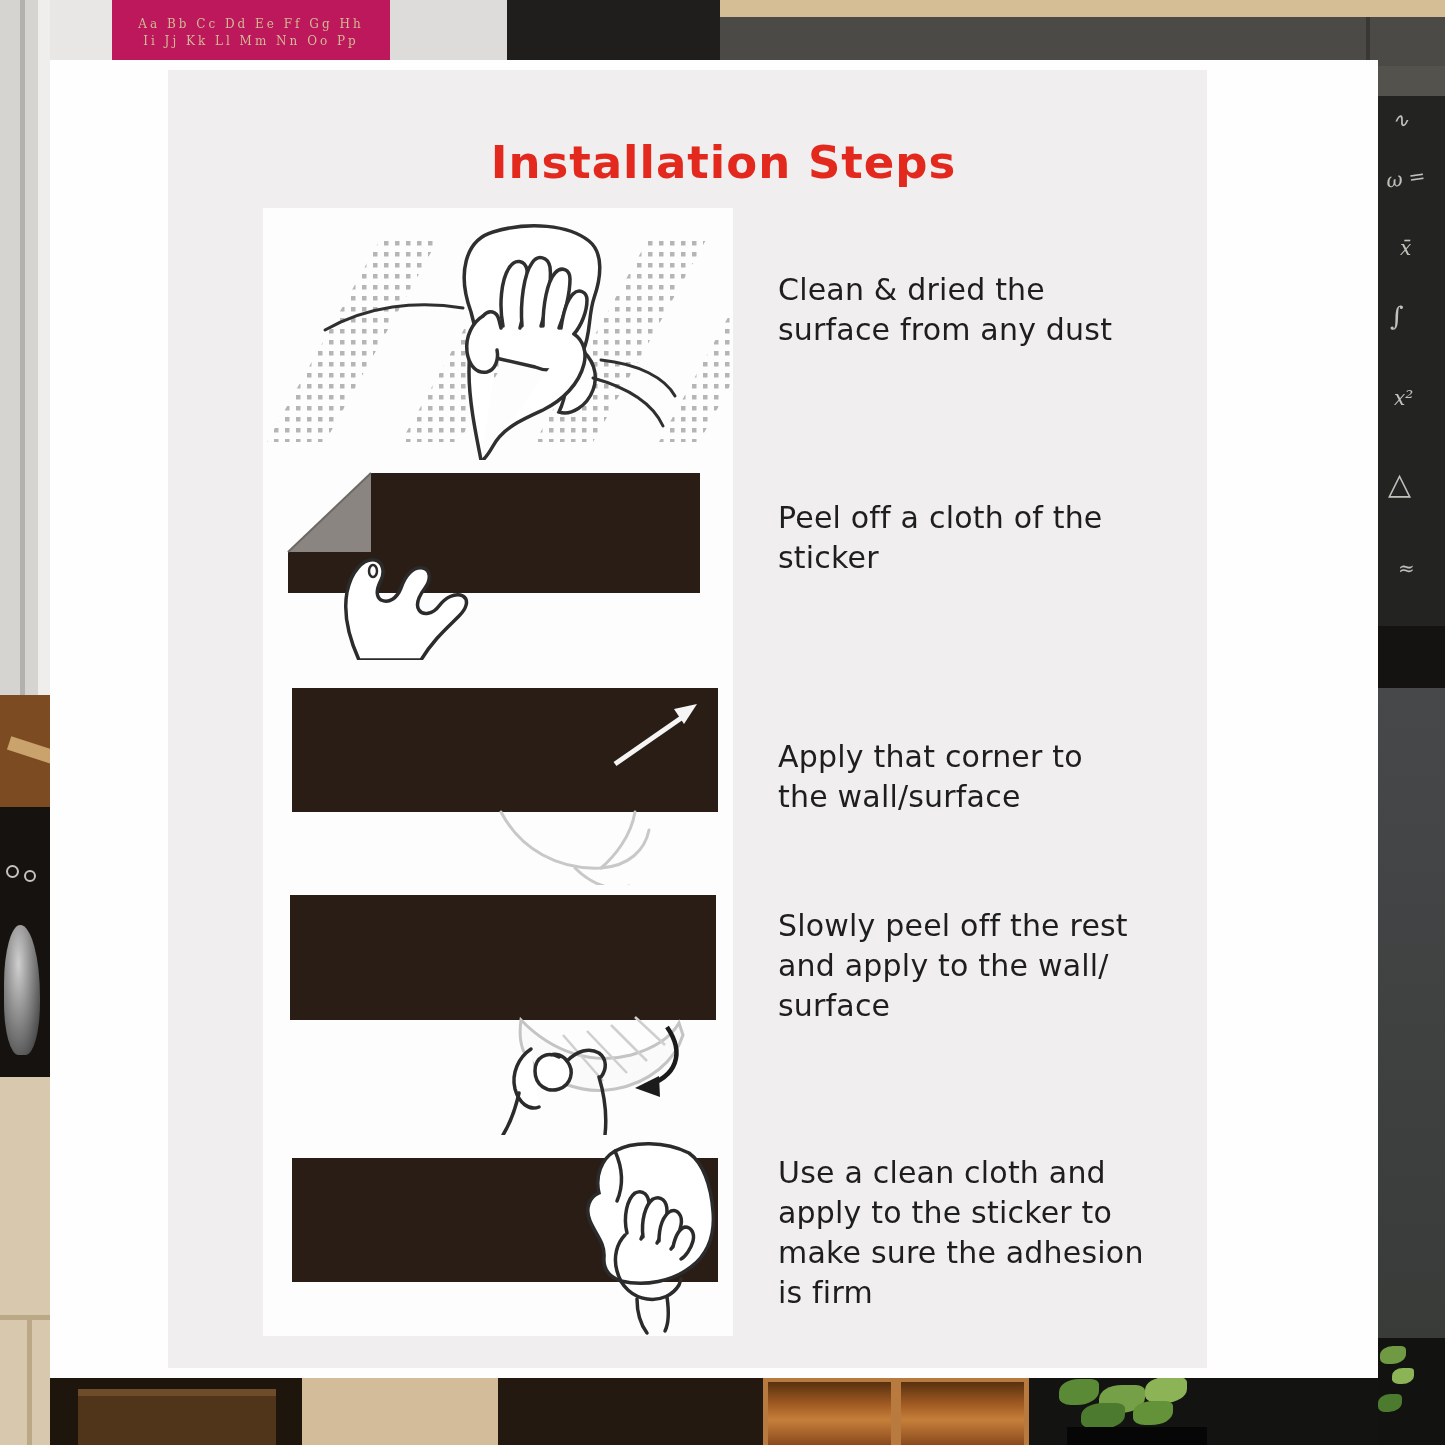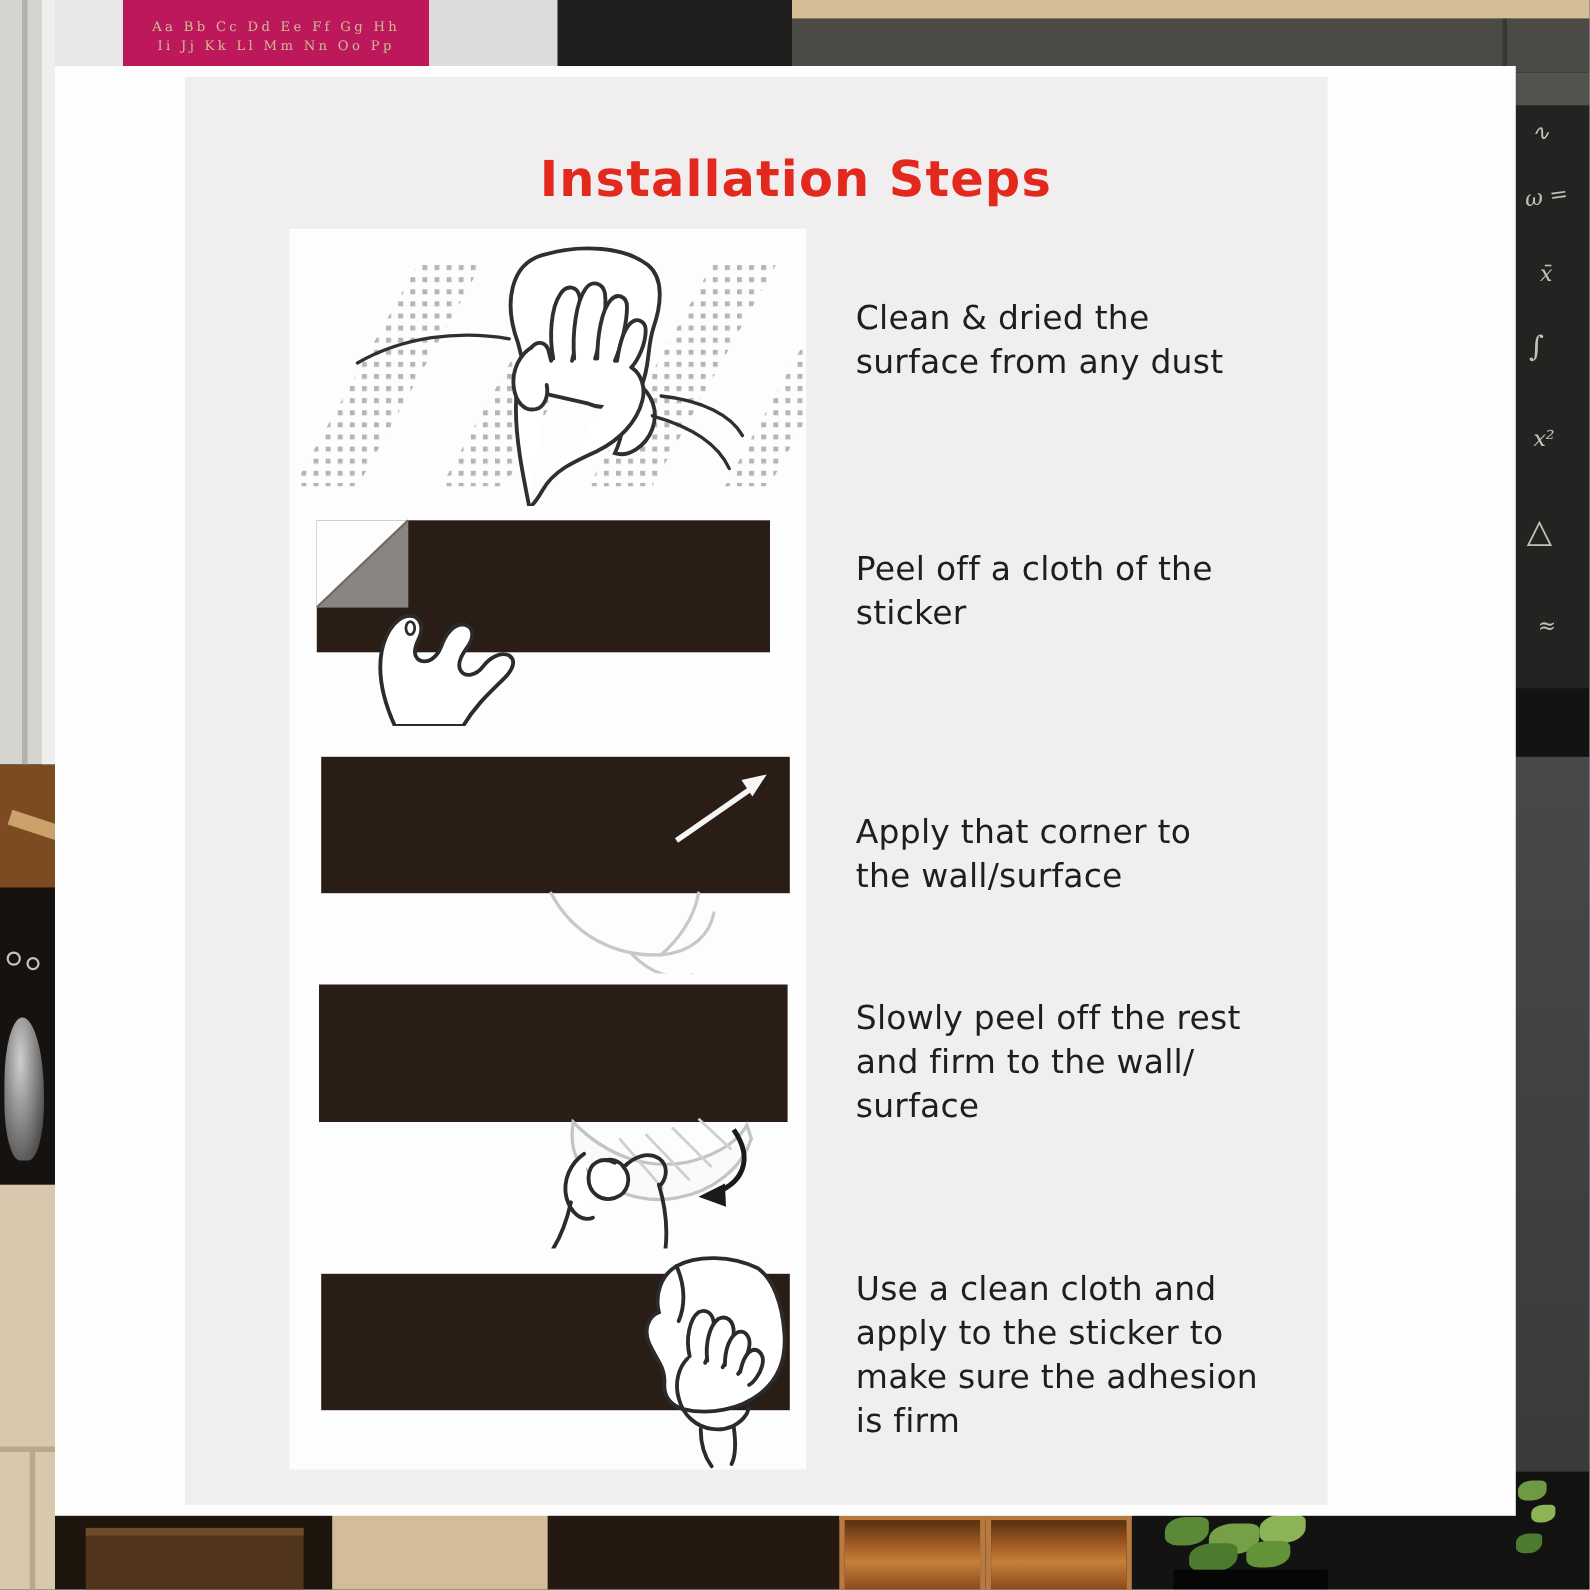--- a/index.html
+++ b/index.html
@@ -233,20 +233,20 @@
     </g>
   </svg>
 
   <div class="step-text" style="top:270px;">Clean &amp; dried the
 surface from any dust</div>
   <div class="step-text" style="top:498px;">Peel off a cloth of the
 sticker</div>
   <div class="step-text" style="top:720px;margin-top:17px;">Apply that corner to
 the wall/surface</div>
   <div class="step-text" style="top:906px;">Slowly peel off the rest
-and firm to the wall/
+and apply to the wall/
 surface</div>
   <div class="step-text" style="top:1153px;">Use a clean cloth and
 apply to the sticker to
 make sure the adhesion
 is firm</div>
 
 </div>
 
 </body></html>

